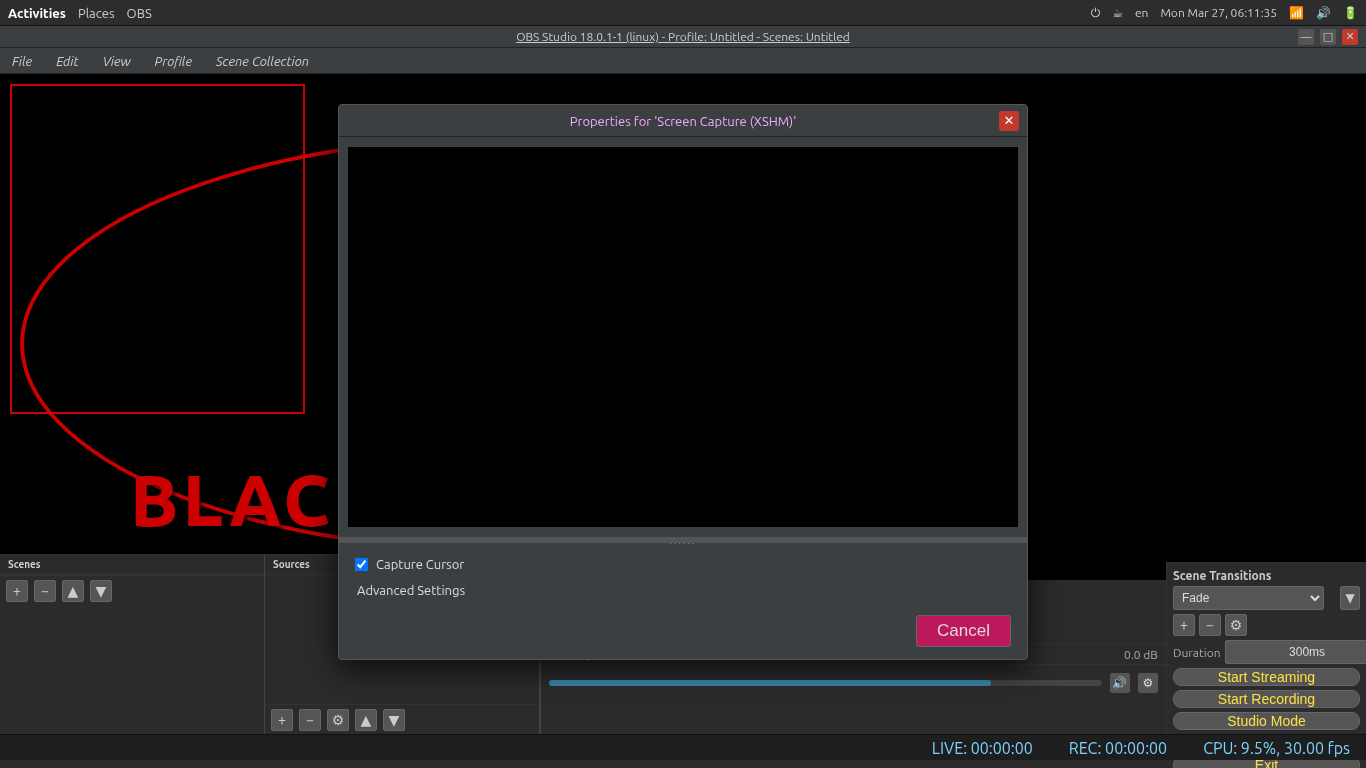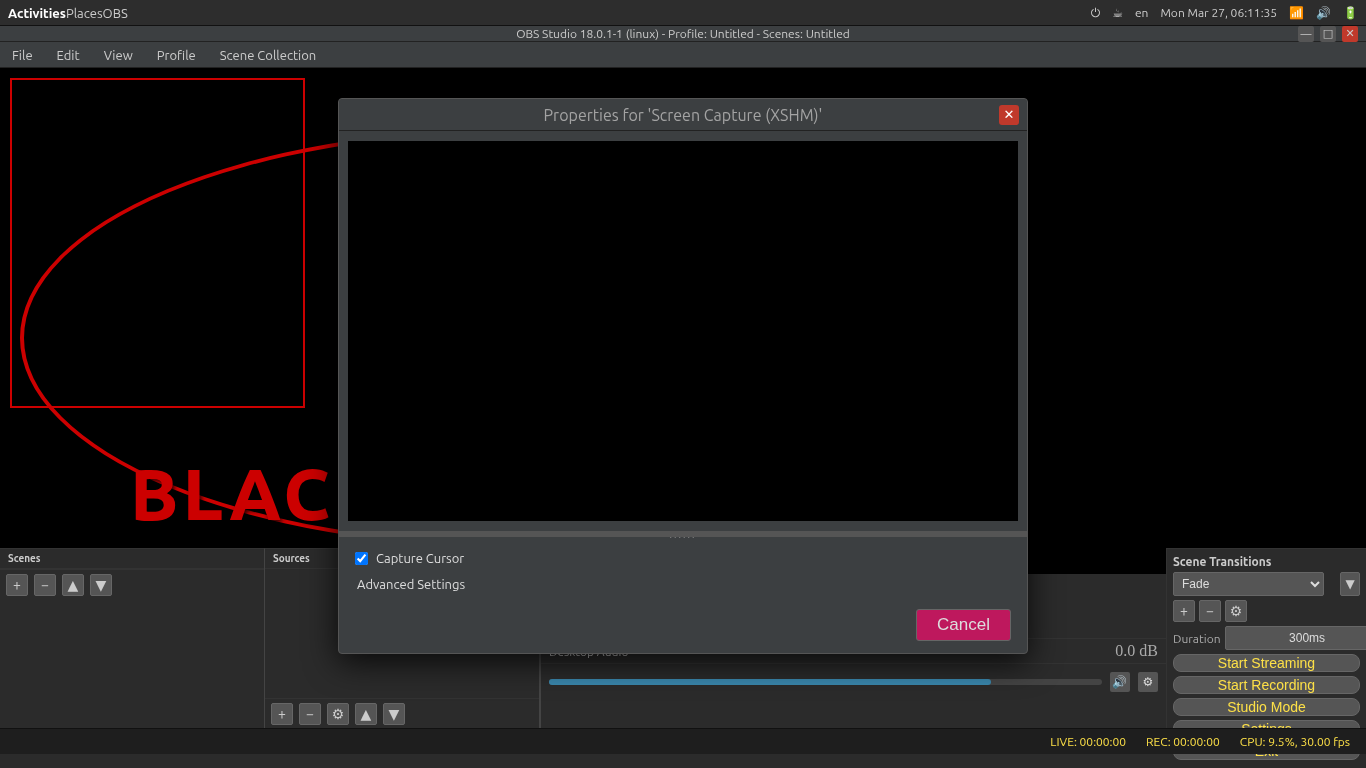--- a/index.html
+++ b/index.html
@@ -17,35 +17,36 @@
     #system-bar {
       height: 26px;
       background: #2d2d2d;
       display: flex;
       align-items: center;
       padding: 0 8px;
       color: #ccc;
       font-size: 13px;
       border-bottom: 1px solid #111;
     }
-    #system-bar .left { display: flex; gap: 0; }
+    #system-bar .left { display: flex; gap: 12px; }
     #system-bar .right { margin-left: auto; display: flex; align-items: center; gap: 12px; font-size: 12px; }
     #system-bar .activities { font-weight: bold; color: #fff; }
 
     
     #title-bar {
-      height: 16px;
+      height: 22px;
       background: #3c3f41;
       display: flex;
       align-items: center;
       justify-content: center;
       font-size: 12px;
       color: #ccc;
       position: relative;
       border-bottom: 1px solid #222;
+      text-decoration: underline;
     }
     #title-bar .window-controls {
       position: absolute;
       right: 8px;
       display: flex;
       gap: 6px;
     }
     .win-btn {
       width: 16px; height: 16px;
       border-radius: 2px;
@@ -65,20 +66,21 @@
       padding: 0 4px;
       gap: 8px;
       border-bottom: 1px solid #222;
     }
     .menu-item {
       padding: 2px 8px;
       cursor: pointer;
       border-radius: 3px;
       font-size: 13px;
       color: #ccc;
+      font-style: italic;
     }
 
     
     #main {
       display: flex;
       height: calc(768px - 26px - 30px - 26px - 26px); 
       position: relative;
     }
 
     
@@ -100,23 +102,23 @@
     }
 
     
     #bottom-bar {
       height: 26px;
       background: #1e1e1e;
       display: flex;
       align-items: center;
       justify-content: flex-end;
       padding: 0 16px;
-      gap: 20px;
-      font-size: 12px;
-      color: #fde047;
+      gap: 36px;
+      font-size: 16px;
+      color: #7dd3fc;
       border-top: 1px solid #111;
       position: absolute;
       bottom: 0;
       left: 0;
       right: 0;
     }
 
     #modal {
       position: absolute;
       top: 30px;
@@ -134,22 +136,22 @@
       height: 32px;
       background: #3c3f41;
       display: flex;
       align-items: center;
       justify-content: center;
       position: relative;
       border-bottom: 1px solid #222;
       border-radius: 4px 4px 0 0;
     }
     #modal-titlebar .title {
-      font-size: 16px;
-      color: #a3a3a3;
+      font-size: 13px;
+      color: #f0abfc;
     }
     #modal-close {
       position: absolute;
       right: 8px;
       width: 20px; height: 20px;
       background: #c0392b;
       border-radius: 3px;
       display: flex; align-items: center; justify-content: center;
       cursor: pointer;
       color: #fff;
@@ -464,32 +466,32 @@
       <div class="panel-footer-btn">−</div>
       <div class="panel-footer-btn">⚙</div>
       <div class="panel-footer-btn">▲</div>
       <div class="panel-footer-btn">▼</div>
     </div>
   </div>
 
   <div style="position:absolute; bottom:26px; left:540px; right:200px; height:90px; background:#2b2b2b; border-top:1px solid #333; border-left:1px solid #444;">
     <div style="display:flex; align-items:center; justify-content:space-between; padding:3px 8px; border-bottom:1px solid #333;">
       <span style="font-size:12px; color:#ccc;">Desktop Audio</span>
-      <span style="font-size:16px; color:#aaa;font-family:Liberation Serif, serif;">0.0 dB</span>
+      <span style="font-size:12px; color:#aaa;">0.0 dB</span>
     </div>
     <div style="padding:8px; display:flex; align-items:center; gap:8px;">
       <div style="flex:1; height:6px; background:#444; border-radius:3px; position:relative;">
         <div style="height:100%; background:#3a87ad; border-radius:3px; width:80%;"></div>
       </div>
       <div style="width:20px;height:20px;background:#555;border-radius:2px;display:flex;align-items:center;justify-content:center;font-size:12px;cursor:pointer;">🔊</div>
       <div style="width:20px;height:20px;background:#555;border-radius:2px;display:flex;align-items:center;justify-content:center;font-size:12px;cursor:pointer;">⚙</div>
     </div>
   </div>
 
-  <div style="position:absolute; bottom:26px; right:0; width:200px; height:180px; background:#2b2b2b; border-top:1px solid #333; border-left:1px solid #333; padding:6px; display:flex; flex-direction:column; gap:4px;">
+  <div style="position:absolute; bottom:18px; right:0; width:200px; height:180px; background:#2b2b2b; border-top:1px solid #333; border-left:1px solid #333; padding:6px; display:flex; flex-direction:column; gap:4px;">
     <div style="font-size:12px; font-weight:bold; color:#ccc;">Scene Transitions</div>
     <div style="display:flex; align-items:center; gap:16px;">
       <select class="transition-select">
         <option>Fade</option>
       </select>
       <div class="transition-arrow">▼</div>
     </div>
     <div style="display:flex; align-items:center; gap:4px;">
       <div class="t-btn">+</div>
       <div class="t-btn">−</div>

